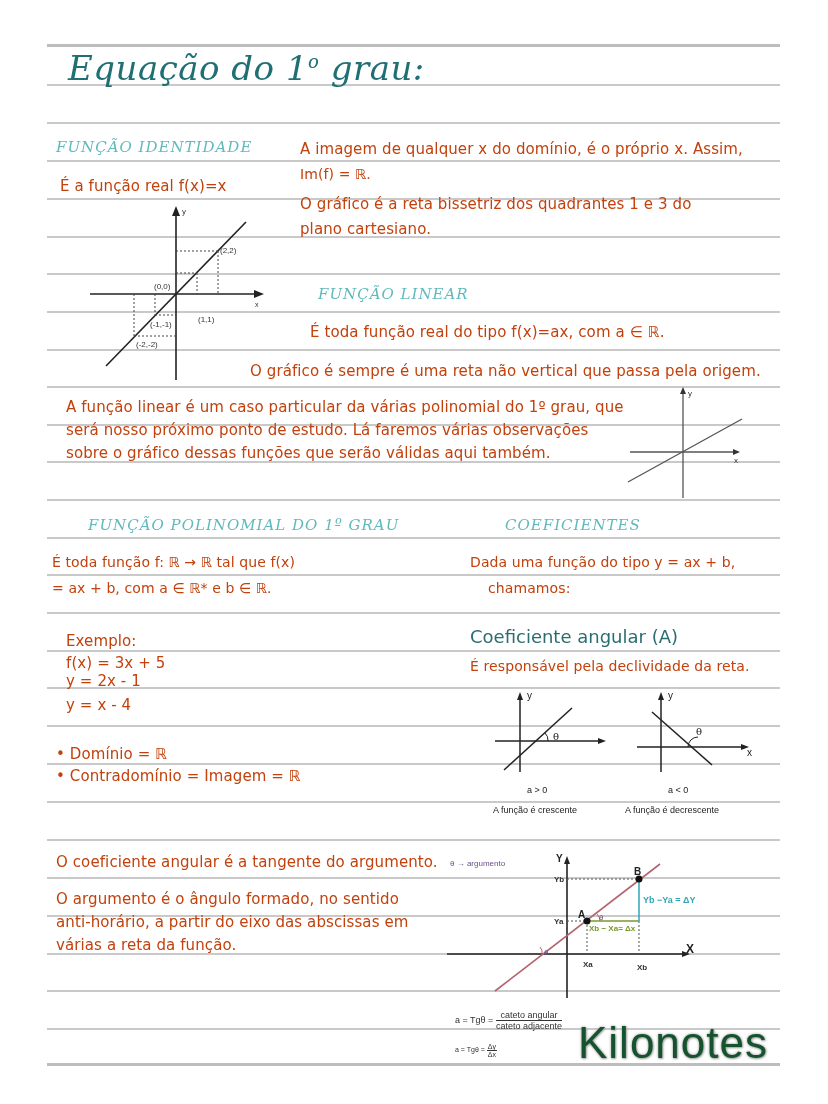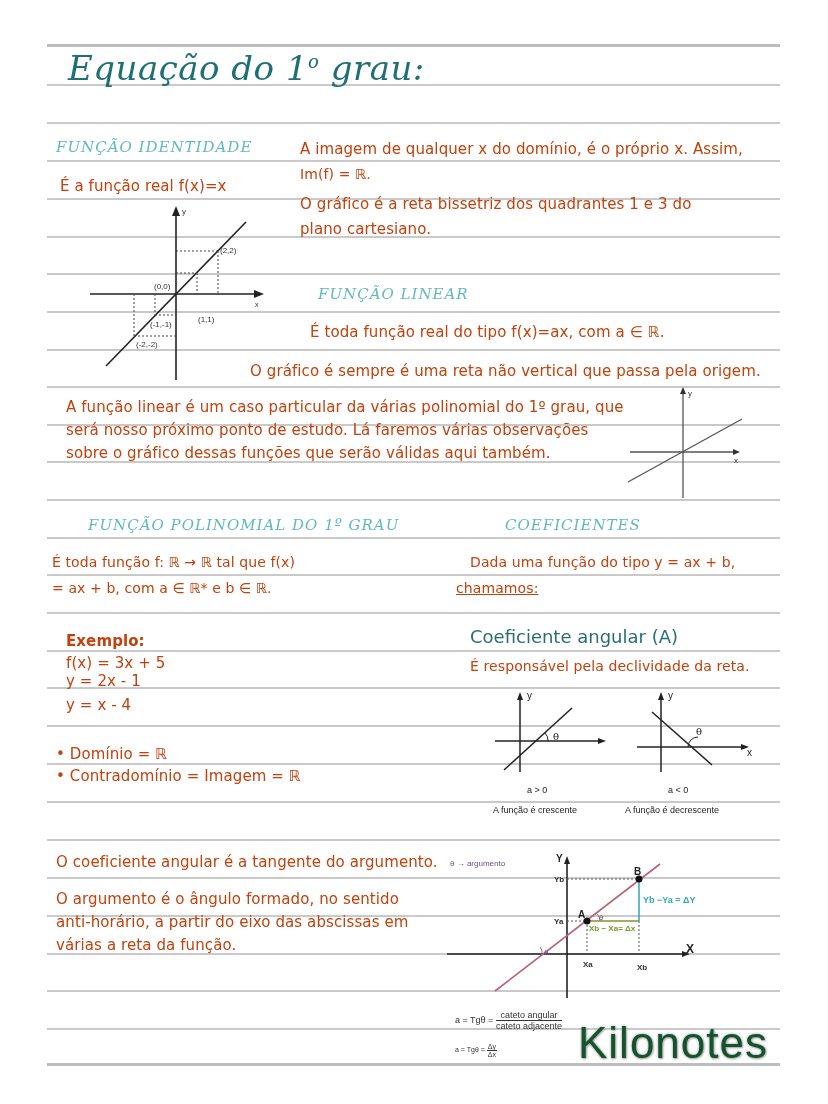--- a/index.html
+++ b/index.html
@@ -112,30 +112,30 @@
   </g>
   <polygon points="683,387 680,394 686,394" fill="#333"></polygon>
   <polygon points="740,452 733,449 733,455" fill="#333"></polygon>
 </svg>
 <div class="small" style="left:688px; top:389px;">y</div>
 <div class="small" style="left:734px; top:456px;">x</div>
 
 <div class="heading" style="left:88px; top:516px;">FUNÇÃO POLINOMIAL DO 1º GRAU</div>
 <div class="t" style="left:52px; top:554px;">É toda função f: ℝ → ℝ tal que f(x)</div>
 <div class="t" style="left:52px; top:580px;">= ax + b, com a ∈ ℝ* e b ∈ ℝ.</div>
-<div class="t" style="left:66px; top:632px; font-size:15px;font-weight:bold;">Exemplo:</div>
+<div class="t" style="left:66px; top:632px; font-size:15px;">Exemplo:</div>
 <div class="t" style="left:66px; top:654px; font-size:15px;">f(x) = 3x + 5</div>
 <div class="t" style="left:66px; top:672px; font-size:15px;">y = 2x - 1</div>
 <div class="t" style="left:66px; top:696px; font-size:15px;">y = x - 4</div>
 <div class="t" style="left:56px; top:745px; font-size:15px;">• Domínio = ℝ</div>
 <div class="t" style="left:56px; top:767px; font-size:15px;">• Contradomínio = Imagem = ℝ</div>
 
 <div class="heading" style="left:505px; top:516px;">COEFICIENTES</div>
 <div class="t" style="left:470px; top:554px;">Dada uma função do tipo y = ax + b,</div>
-<div class="t" style="left:456px; top:580px;text-decoration:underline;">chamamos:</div>
+<div class="t" style="left:488px; top:580px;">chamamos:</div>
 <div class="subhead" style="left:470px; top:626px;">Coeficiente angular (A)</div>
 <div class="t" style="left:470px; top:658px;">É responsável pela declividade da reta.</div>
 
 <svg style="left:0;top:0" width="828" height="1104">
   <g stroke="#222" stroke-width="1.5" fill="none">
     <line x1="520" y1="697" x2="520" y2="772"></line>
     <line x1="495" y1="741" x2="600" y2="741"></line>
     <line x1="504" y1="770" x2="572" y2="708"></line>
     <path d="M 548 741 A 10 10 0 0 0 545 733" stroke-width="1"></path>
     <line x1="661" y1="697" x2="661" y2="772"></line>

